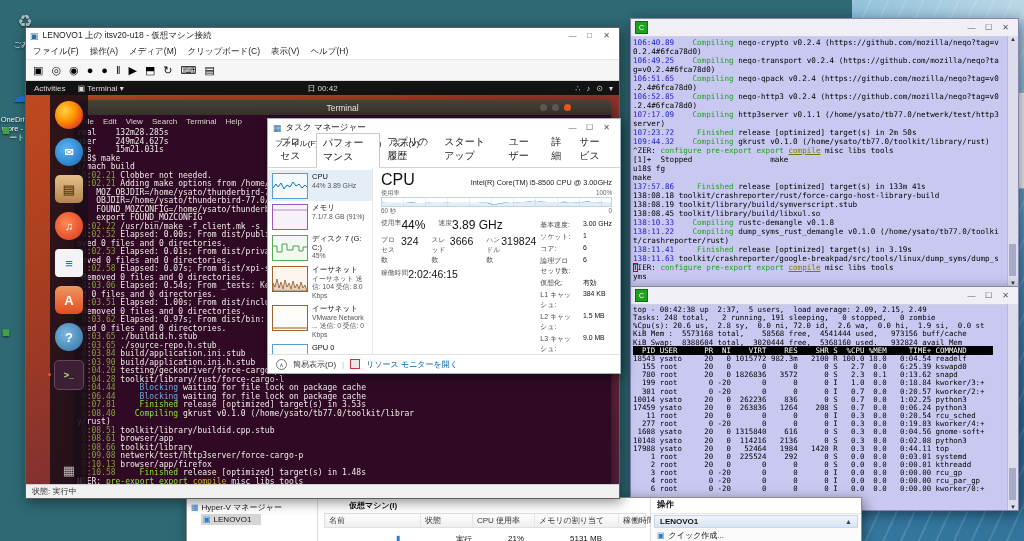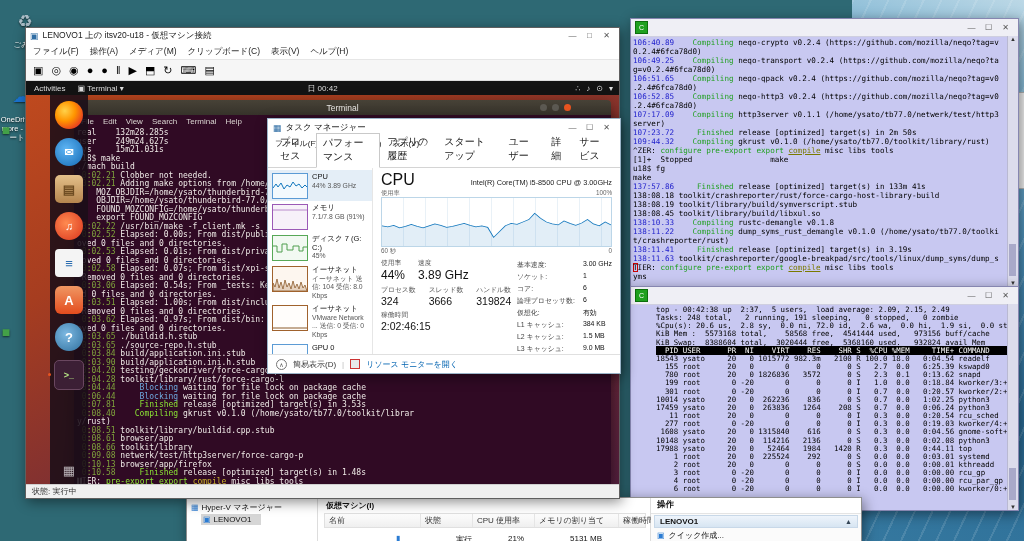--- a/index.html
+++ b/index.html
@@ -92,56 +92,56 @@
   .graph-top,.graph-bot{display:flex;font-size:6.3px;color:#666;line-height:8px;}
   .graph-top .r,.graph-bot .r{margin-left:auto;}
   .graph{height:68px;border:1px solid #bcd6e8;position:relative;overflow:hidden;
     background-image:repeating-linear-gradient(90deg,transparent 0 21px,#e9f1f7 21px 22px);}
   .graph svg{position:absolute;inset:0;width:100%;height:100%;}
   .graph .area{fill:rgba(17,119,189,.12);stroke:none;}
   .graph .line{fill:none;stroke:#1277bd;stroke-width:1;}
   .stats{display:flex;margin-top:3px;gap:4px;}
   .sgcol{display:flex;flex-direction:column;gap:3px;}
   .sg{display:flex;gap:13px;}
-  .stat{display:flex;flex-direction:column;}
+  .stat{display:flex;flex-direction:row;}
   .st-l{font-size:6.8px;color:#555;}
   .st-v{font-size:12px;color:#111;}
   .st-v.sm{font-size:10.5px;}
   .specs{margin-left:auto;display:grid;grid-template-columns:auto auto;column-gap:8px;row-gap:2px;font-size:6.9px;align-content:start;padding-top:2px;}
   .spec-l{color:#444;} .spec-v{color:#111;}
   .tm-foot{height:18px;border-top:1px solid #e0e0e0;display:flex;align-items:center;gap:6px;padding:0 8px;font-size:8px;color:#333;}
   .circ{width:9px;height:9px;border:1px solid #777;border-radius:50%;display:inline-flex;align-items:center;justify-content:center;font-size:6px;color:#555;}
   .rm-ic{width:8px;height:8px;background:#e8e8e8;border:1px solid #c33;display:inline-block;}
   .tm-link{color:#0063b1;}
   .sep{color:#bbb;}
   
   .w-con{background:#c8c8f1;border:1px solid #8686b0;display:flex;flex-direction:column;z-index:2;}
   .w-con-top{left:630px;top:18px;width:387px;height:267px;}
   .w-con-bot{left:630px;top:286px;width:387px;height:223px;}
   .con-title{height:17px;background:#efeff5;display:flex;align-items:center;gap:4px;padding:0 4px;border-bottom:1px solid #cfcfe0;}
   .con-ic{width:11px;height:11px;background:#1fa01f;border:1px solid #0c6e0c;color:#fff;font-size:7px;display:flex;align-items:center;justify-content:center;}
   .con-body{flex:1;position:relative;overflow:hidden;font:7.6px/9px "DejaVu Sans Mono",monospace;padding:1px 12px 0 2px;color:#000;}
-  .w-con-bot .con-body{font:7.4px/8.15px "DejaVu Sans Mono",monospace;margin-left:23px;}
+  .w-con-bot .con-body{font:7.4px/8.15px "DejaVu Sans Mono",monospace;}
   .wcon-colors .c-ts{color:#2222cc;}
   .wcon-colors .c-g{color:#22a022;}
   .wcon-colors .c-u{color:#7a7a00;text-decoration:underline;}
   .wcon-colors .c-cur{box-shadow:inset 0 0 0 1px #cc0000;}
   .wcon-colors .c-inv{background:#000;color:#fff;}
   .con-sb{position:absolute;right:0;top:0;bottom:0;width:10px;background:#dcdcec;border-left:1px solid #b9b9d2;font-size:6px;color:#333;text-align:center;}
   .sb-up{position:absolute;top:0;left:0;right:0;}
   .sb-dn{position:absolute;bottom:0;left:0;right:0;}
   .sb-thumb{position:absolute;left:1px;width:7px;height:32px;background:#a9a9c9;bottom:10px;}
   
   .w-hv{left:186px;top:497px;width:674px;height:44px;z-index:3;background:#fff;border:1px solid #8e8e8e;display:flex;font-size:8px;overflow:hidden;color:#111;}
   .hv-tree{width:126px;border-right:1px solid #ddd;padding:3px 2px;flex:none;}
   .hv-ti{display:flex;gap:3px;padding:1px 2px;align-items:center;white-space:nowrap;}
   .hv-ti .tic{color:#2b7cd3;font-size:8px;}
   .hv-ti.sel{background:#d6d6d6;width:max-content;padding-right:10px;margin-left:12px;}
   .hv-main{flex:1;padding:2px 4px 0 6px;border-right:1px solid #ddd;min-width:0;}
-  .hv-cap{font-weight:bold;padding:0 2px 2px;}
+  .hv-cap{font-weight:bold;padding:0 2px 2px;margin-left:23px;}
   .hv-th,.hv-tr{display:grid;grid-template-columns:96px 52px 62px 84px 64px 1fr;}
   .hv-th{background:linear-gradient(#fdfdfd,#efefef);border:1px solid #e0e0e0;color:#333;}
   .hv-th span{padding:1px 4px;border-right:1px solid #e5e5e5;white-space:nowrap;overflow:hidden;}
   .hv-tr span{padding:6px 4px;white-space:nowrap;overflow:hidden;margin-left:32px;}
   .hv-vm-ic{color:#2b7cd3;}
   .hv-act{width:210px;background:#fbfbfb;display:flex;flex-direction:column;flex:none;}
   .hv-act-cap{font-weight:bold;font-size:8.5px;padding:1px 6px 2px;background:#fff;border-bottom:1px solid #e4e4e4;}
   .hv-act-band{background:linear-gradient(#eef4fb,#d7e5f2);border:1px solid #c8d8e8;margin:1px 3px 0;padding:1px 5px;display:flex;font-weight:bold;align-items:center;}
   .hv-act-band .car{margin-left:auto;font-size:7px;color:#345;}
   .hv-act-item{padding:2px 6px;display:flex;gap:4px;align-items:center;}

